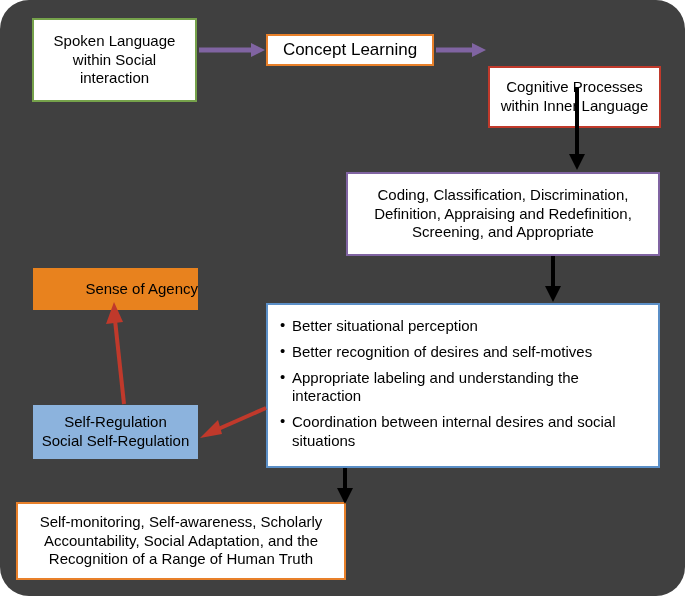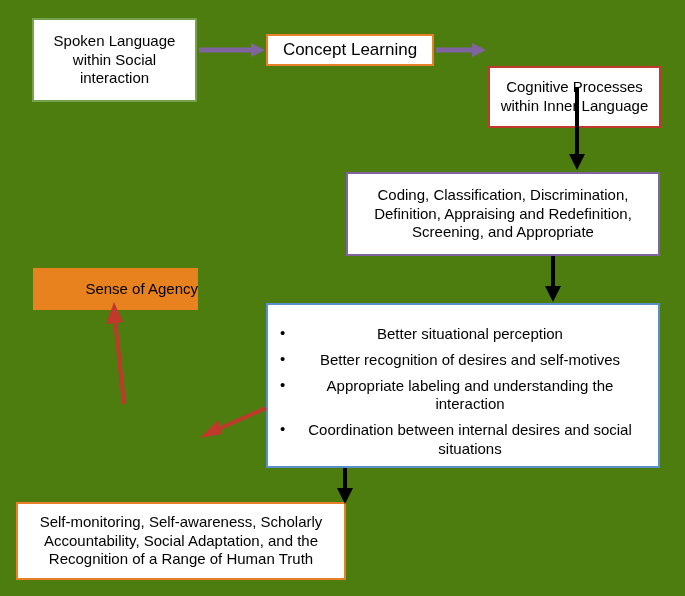--- a/index.html
+++ b/index.html
@@ -7,22 +7,23 @@
     padding: 0;
     background: #ffffff;
   }
   body {
     font-family: "Liberation Sans", sans-serif;
   }
   #canvas {
     position: relative;
     width: 685px;
     height: 596px;
-    background: #4d7c0f;
+    background: #404040;
     overflow: hidden;
+    border-radius: 29px;
   }
   .node {
     position: absolute;
     box-sizing: border-box;
     display: flex;
     align-items: center;
     justify-content: center;
     text-align: center;
     line-height: 1.25;
     color: #000000;
@@ -90,22 +91,22 @@
   }
   .node-bullets {
     left: 266px;
     top: 303px;
     width: 394px;
     height: 165px;
     border: 2px solid #5b8fc7;
     background: #ffffff;
     font-size: 15px;
     display: block;
-    padding: 20px 10px 10px 12px;
-    text-align: center;
+    padding: 12px 10px 10px 12px;
+    text-align: left;
   }
   .node-bullets ul {
     margin: 0;
     padding: 0;
     list-style: none;
   }
   .node-bullets li {
     position: relative;
     padding-left: 12px;
     margin-bottom: 7px;
@@ -158,20 +159,24 @@
   <div class="node node-coding">
     <span class="node-text">Coding, Classification, Discrimination,
 Definition, Appraising and Redefinition,
 Screening, and Appropriate</span>
   </div>
 
   <div class="node node-agency">
     <span class="node-text">Sense of Agency</span>
   </div>
 
+  <div class="node node-selfreg">
+    <span class="node-text">Self-Regulation
+Social Self-Regulation</span>
+  </div>
 
   <div class="node node-bullets">
     <ul>
       <li>Better situational perception</li>
       <li>Better recognition of desires and self-motives</li>
       <li>Appropriate labeling and understanding the interaction</li>
       <li>Coordination between internal desires and social situations</li>
     </ul>
   </div>
 

